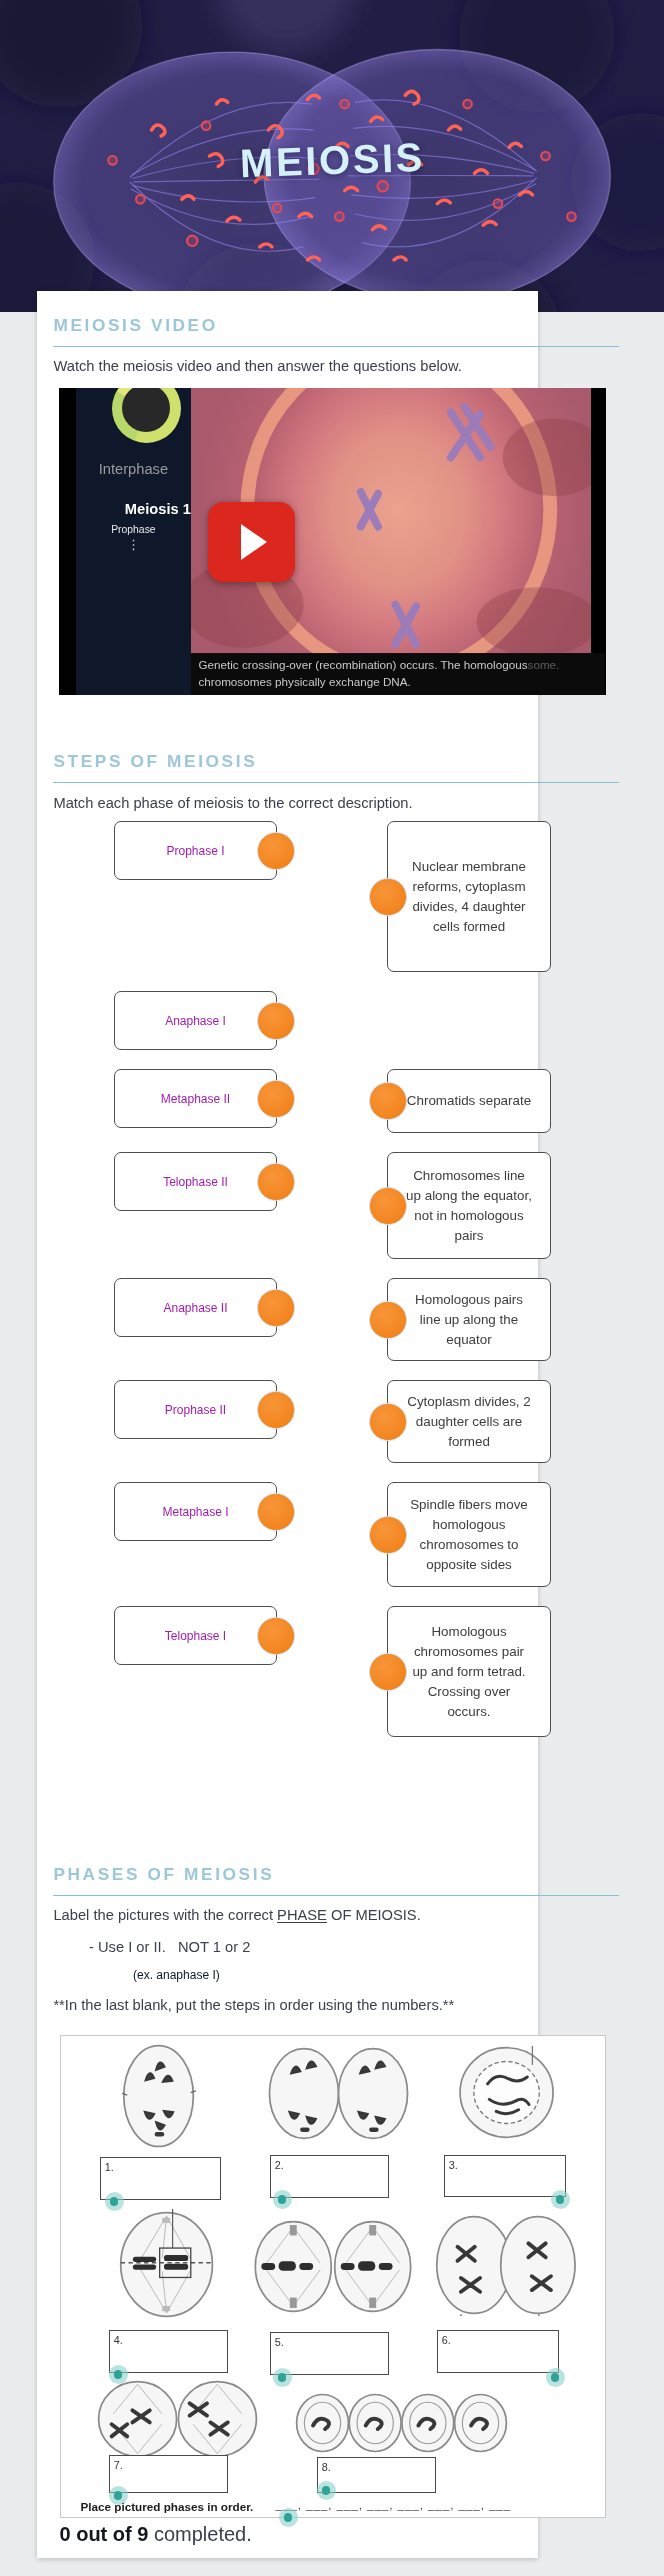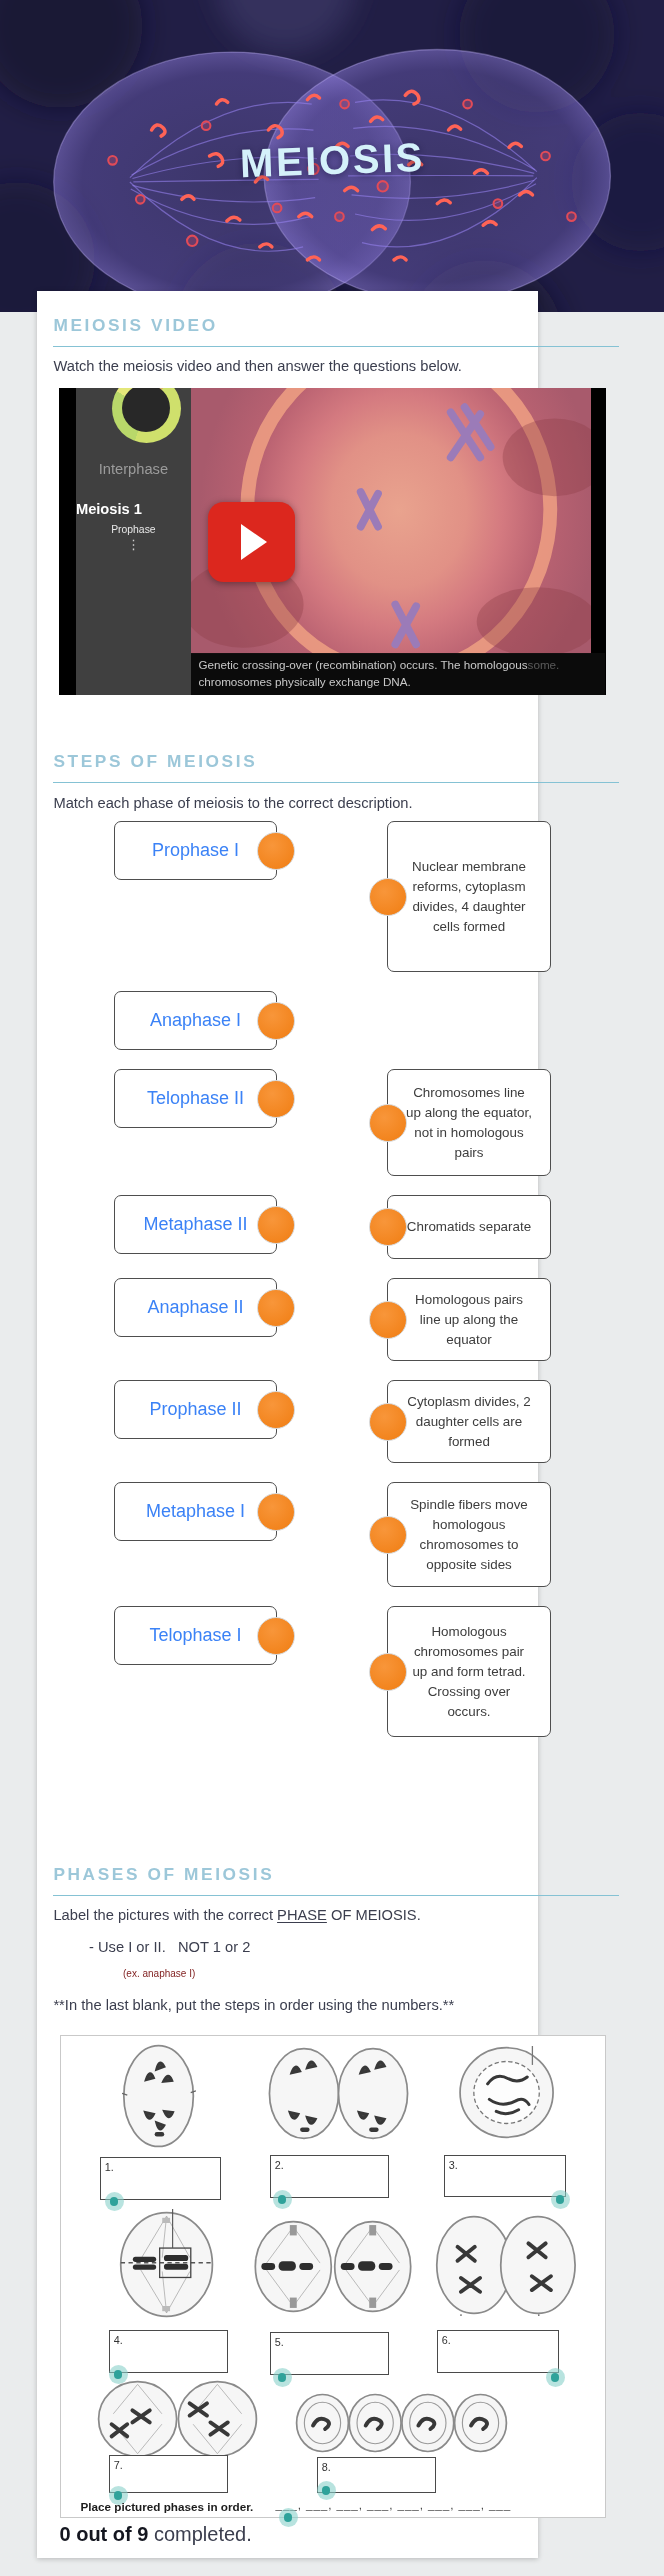--- a/index.html
+++ b/index.html
@@ -20,28 +20,28 @@
   .sh { position:absolute; left:16.4px; font-size:17.3px; font-weight:bold; letter-spacing:2.6px;
         color:#9cc7d9; }
   .divider { position:absolute; left:16.4px; width:566px; border-top:0.9px solid #85c2d4; }
   .para { position:absolute; left:16.4px; font-size:14.7px; color:#3b3e4e; }
 
   .sh.v { top:24px; } .divider.v { top:55px; } .para.v { top:67px; }
 
   
   .video { position:absolute; left:21.6px; top:97px; width:547px; height:307px;
            background:#000; overflow:hidden; cursor:pointer; }
-  .vpanel { position:absolute; left:17.3px; top:0; width:115px; height:307px; background:#404040; }
+  .vpanel { position:absolute; left:17.3px; top:0; width:115px; height:307px; background:#0f172a; }
   .ring { position:absolute; left:36px; top:-14px; width:69px; height:69px; border-radius:50%;
           background:conic-gradient(#d9b36c 0 40deg, #cfe06c 40deg 200deg, #b9d86a 200deg 300deg, #e4e77a 300deg 360deg); }
   .ring::after { content:""; position:absolute; left:10.4px; top:10.4px; width:48px; height:48px;
                  border-radius:50%; background:#282828; }
   .vpanel .stage { position:absolute; left:0; width:115px; top:73px; text-align:center;
                    color:#9b9b9b; font-size:14.7px; }
-  .vpanel .main  { position:absolute; left:0; width:115px; top:113px; text-align:left;
+  .vpanel .main  { position:absolute; left:0; width:115px; top:113px; text-align:right;
                    color:#fff; font-size:14.7px; font-weight:bold; }
   .vpanel .sub   { position:absolute; left:0; width:115px; top:136px; text-align:center;
                    color:#e8e8e8; font-size:10.4px; }
   .vpanel .dots  { position:absolute; left:0; width:115px; top:151px; text-align:center;
                    color:#cfcfcf; font-size:13px; line-height:11.2px; }
   .vmain { position:absolute; left:132px; top:0; width:400px; height:266px;
            background:
              radial-gradient(ellipse 199px 225px at 52% 46%, #e9a38e 0%, #e19186 34%, #d47a80 52%, #bb6372 72%, #a85a6c 100%);
            overflow:hidden; }
   .vmain svg { position:absolute; left:0; top:0; }
@@ -55,37 +55,37 @@
              background:rgba(12,12,12,.95); color:#c9c9c9; font-size:11.7px;
              line-height:16.4px; padding:4.3px 7.8px; }
   .caption .ghost { opacity:.4; }
 
   
   .sh.s { top:460px; } .divider.s { top:491px; } .para.s { top:504px; }
   .match { position:absolute; left:77px; top:530px; width:437px; }
   .mrow { display:flex; align-items:flex-start; margin-bottom:19px; }
   .pbox { position:relative; width:163px; height:59px; border:1.3px solid #4e4e4e;
           border-radius:7px; display:flex; align-items:center; justify-content:center;
-          font-size:18px; color:#3b82f6; flex-shrink:0; background:#fff; }
+          font-size:12px; color:#a21caf; flex-shrink:0; background:#fff; }
   .msp { width:110px; flex-shrink:0; }
   .dbox { position:relative; width:164px; min-height:var(--h); border:1.3px solid #4e4e4e;
           border-radius:7px; display:flex; align-items:center; justify-content:center;
           text-align:center; font-size:13.4px; line-height:20px; color:#3d3d3d;
           padding:10.4px 17.3px; background:#fff; }
   .odot { position:absolute; width:38px; height:38px; border-radius:50%;
           background:radial-gradient(circle at 40% 35%, #f8963a, #f07d12);
           border:0.9px solid #d8d8d8; top:50%; }
   .odot.r { right:-19px; transform:translateY(-50%); }
   .odot.l { left:-19px; transform:translateY(-50%); }
 
   
   .sh.p { top:1573px; } .divider.p { top:1604px; } .para.p { top:1616px; }
   .para.p u { text-underline-offset:1.7px; }
   .hint1 { position:absolute; left:52px; top:1648px; font-size:14.7px; color:#3b3e4e; white-space:pre-wrap; }
-  .hint2 { position:absolute; left:86px; top:1677px; font-size:10px; color:#7f1d1d; }
+  .hint2 { position:absolute; left:96px; top:1677px; font-size:12px; color:#0f172a; }
   .note  { position:absolute; left:16.4px; top:1706px; font-size:14.7px; color:#3b3e4e; }
 
   .figure { position:absolute; left:22.5px; top:1744px; width:546px; height:483px;
             border:0.9px solid #c9c9c9; background:#fff; }
   .fig-item { position:absolute; }
   .abox { position:absolute; border:1.3px solid #4a4a4a; background:#fff; }
   .abox .num { position:absolute; left:4.3px; top:2.6px; font-size:10.8px; color:#333; }
   .tdot { position:absolute; width:19px; height:19px; border-radius:50%;
           background:rgba(136,208,201,.6); cursor:pointer; }
   .tdot::after { content:""; position:absolute; left:5.2px; top:5.2px; width:8.7px; height:8.7px;
@@ -245,38 +245,38 @@
     </div>
     <div class="mrow">
       <div class="pbox">
           <span>Anaphase I</span>
           <span class="odot r"></span>
         </div>
       <div class="msp"></div>
     </div>
     <div class="mrow">
       <div class="pbox">
+          <span>Metaphase II</span>
+          <span class="odot r"></span>
+        </div>
+      <div class="msp"></div>
+      <div class="dbox" style="--h:64px">
+          <span class="odot l"></span>
+          <span>Chromatids separate</span>
+        </div>
+    </div>
+    <div class="mrow">
+      <div class="pbox">
           <span>Telophase II</span>
           <span class="odot r"></span>
         </div>
       <div class="msp"></div>
       <div class="dbox" style="--h:107px">
           <span class="odot l"></span>
           <span>Chromosomes line up along the equator, not in homologous pairs</span>
-        </div>
-    </div>
-    <div class="mrow">
-      <div class="pbox">
-          <span>Metaphase II</span>
-          <span class="odot r"></span>
-        </div>
-      <div class="msp"></div>
-      <div class="dbox" style="--h:64px">
-          <span class="odot l"></span>
-          <span>Chromatids separate</span>
         </div>
     </div>
     <div class="mrow">
       <div class="pbox">
           <span>Anaphase II</span>
           <span class="odot r"></span>
         </div>
       <div class="msp"></div>
       <div class="dbox" style="--h:83px">
           <span class="odot l"></span>

